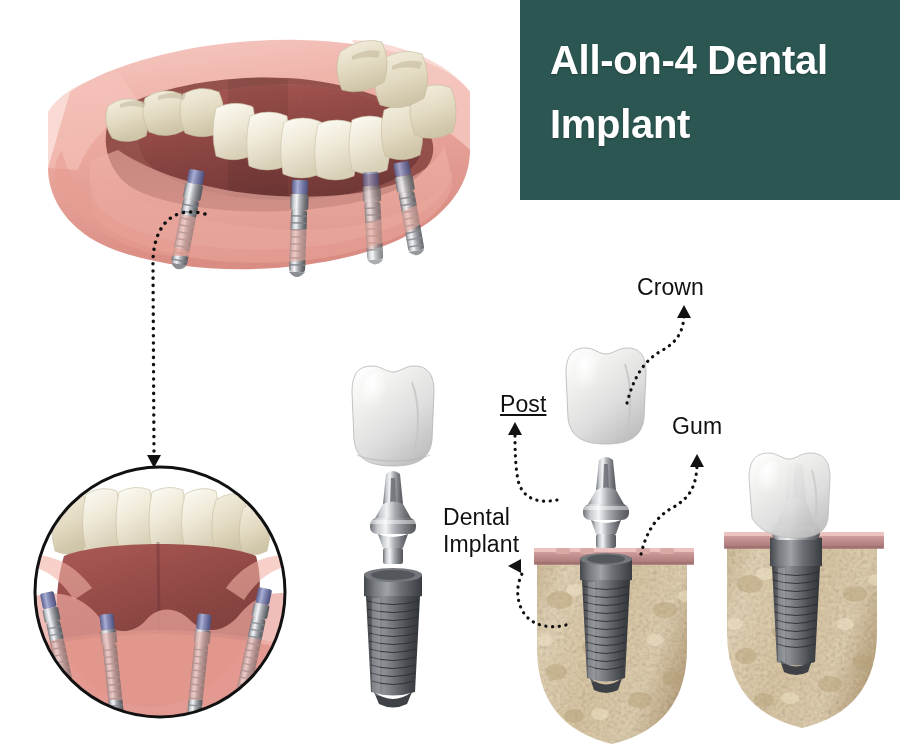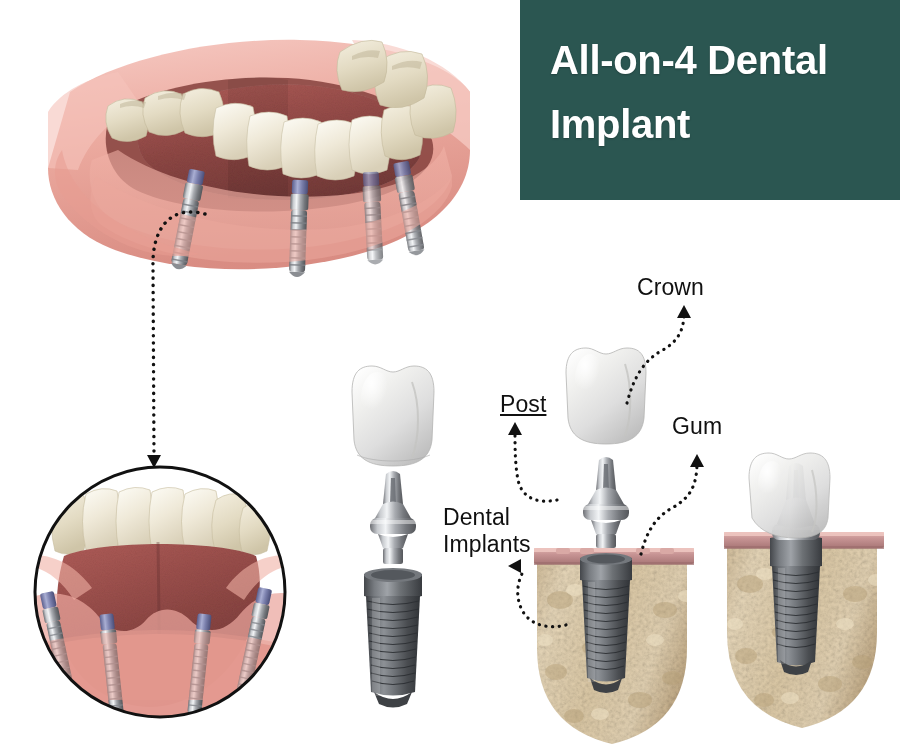--- a/index.html
+++ b/index.html
@@ -670,15 +670,15 @@
 
   <div id="title-banner">
     <span class="tline">All-on-4 Dental</span>
     <span class="tline">Implant</span>
   </div>
 
   <div class="lbl" id="lbl-crown">Crown</div>
   <div class="lbl" id="lbl-post">Post</div>
   <div class="lbl" id="lbl-gum">Gum</div>
   <div class="lbl" id="lbl-implant">Dental
-Implants</div>
+Implant</div>
 
 </div>
 
 </body></html>

